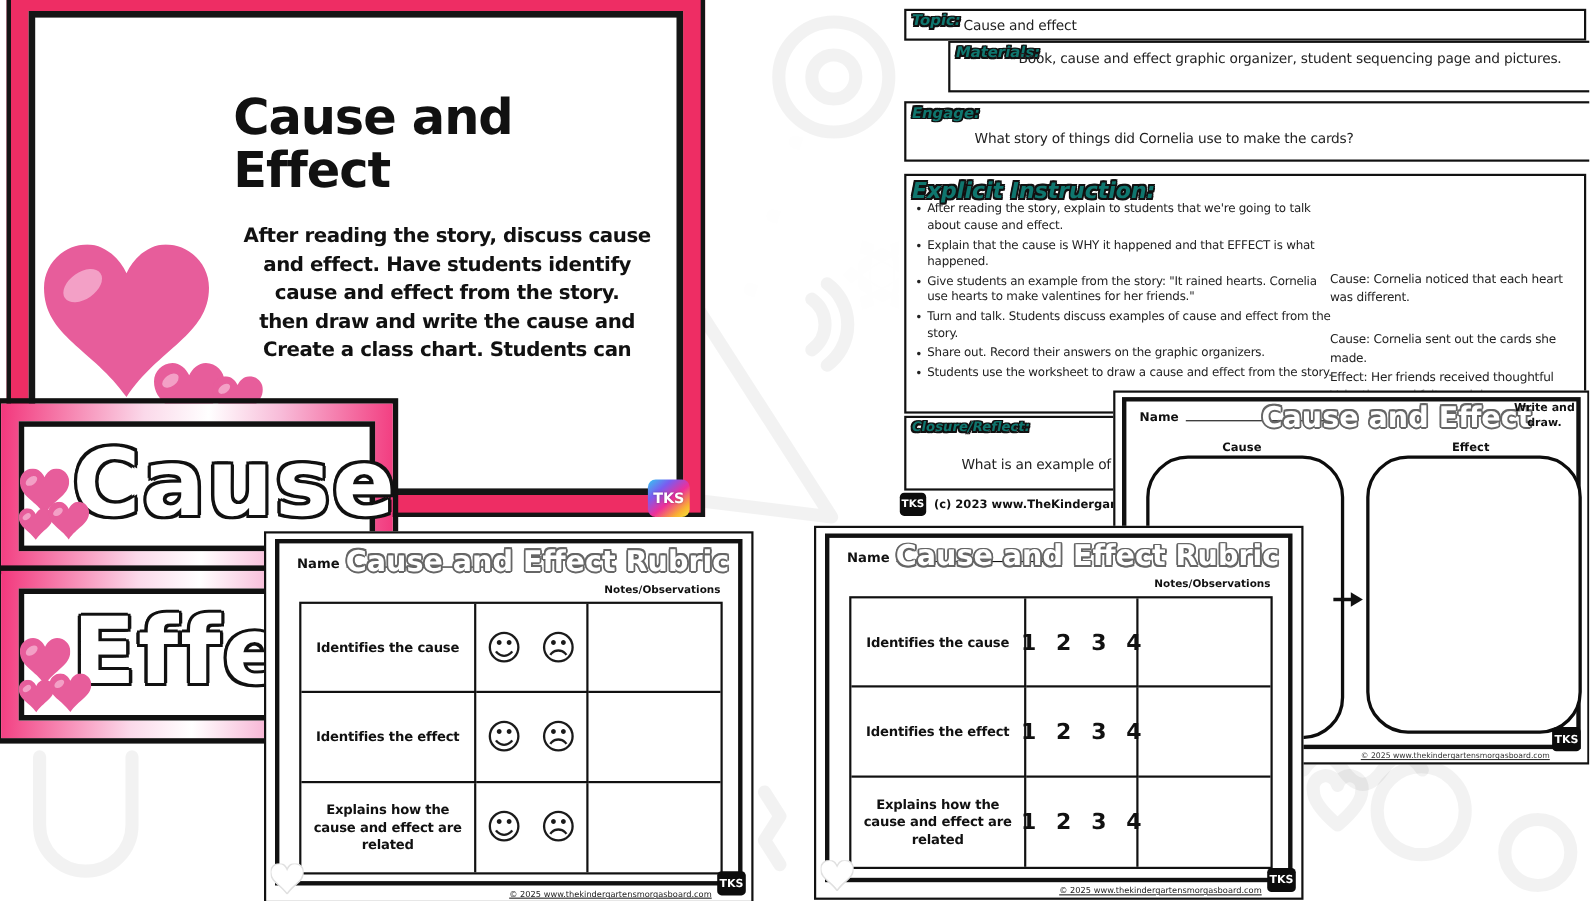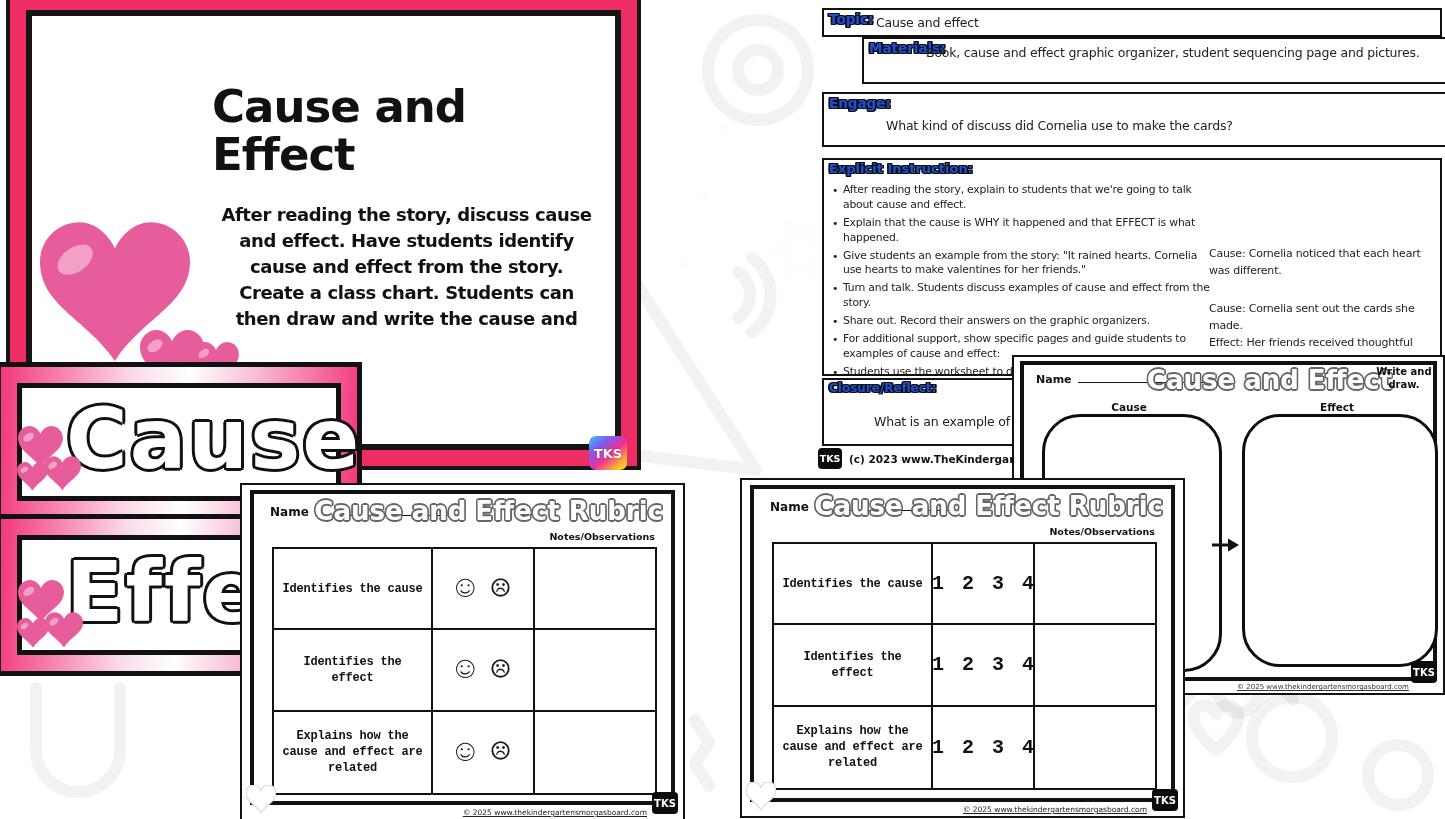--- a/index.html
+++ b/index.html
@@ -5,23 +5,23 @@
   html,body{margin:0;padding:0;background:#fff;}
   .canvas{position:relative;width:1445px;height:819px;background:#fff;overflow:hidden;
           font-family:"DejaVu Sans","Liberation Sans",sans-serif;color:#111;}
   .abs{position:absolute;}
 
   
   .doodles{position:absolute;inset:0;z-index:0;}
   .doodles *{fill:none;stroke:#000;stroke-width:12;opacity:.05;stroke-linejoin:round;stroke-linecap:round;}
 
   
-  .o-dark{color:#1d4ed8;font-weight:800;
+  .o-dark{color:#0f766e;font-weight:800;
     text-shadow:1.4px 0 #111,-1.4px 0 #111,0 1.4px #111,0 -1.4px #111,
-                1.4px 1.4px #111,-1.4px 1.4px #111,1.4px -1.4px #111,-1.4px -1.4px #111;}
+                1.4px 1.4px #111,-1.4px 1.4px #111,1.4px -1.4px #111,-1.4px -1.4px #111;font-style:italic;}
   .o-dark-lg{color:#fff;font-weight:800;
     text-shadow:3px 0 #111,-3px 0 #111,0 3px #111,0 -3px #111,
                 2.4px 2.4px #111,-2.4px 2.4px #111,2.4px -2.4px #111,-2.4px -2.4px #111;}
   .o-gray{color:#fff;font-weight:800;
     text-shadow:1.6px 0 #666,-1.6px 0 #666,0 1.6px #666,0 -1.6px #666,
                 1.3px 1.3px #666,-1.3px 1.3px #666,1.3px -1.3px #666,-1.3px -1.3px #666;}
 
   
   .poster{left:6px;top:-8px;width:627px;height:470px;background:var(--hot-pink,#ee2d64);
           border:4px solid #151515;z-index:1;}
@@ -89,21 +89,21 @@
   .rubric{position:absolute;width:441px;background:#fff;border:2px solid #111;z-index:4;}
   #rubric-faces{left:240px;top:483px;height:334px;}
   #rubric-numbers{left:740px;top:478px;height:336px;}
   .rubric-frame{position:absolute;inset:5px 8px 14px 8px;border:4px solid #111;}
   .rb-name{position:absolute;left:28px;top:20px;font-size:12px;font-weight:700;}
   .rb-title{position:absolute;right:20px;top:11px;font-size:26px;white-space:nowrap;}
   .rb-notes{position:absolute;right:28px;top:46px;font-size:9.5px;font-weight:700;}
   .rb-table{position:absolute;left:30px;top:62px;width:381px;height:244px;border:2.5px solid #111;
             display:grid;grid-template-columns:159px 102px 1fr;grid-template-rows:1fr 1fr 1fr;}
   .rb-cell{border-right:2.5px solid #111;border-bottom:2.5px solid #111;
-           display:flex;align-items:center;justify-content:center;font-family:Liberation Mono, monospace;}
+           display:flex;align-items:center;justify-content:center;}
   .rb-cell.no-r{border-right:none;}
   .rb-cell.no-b{border-bottom:none;}
   .rb-crit{font-size:12px;font-weight:700;text-align:center;padding:0 8px;
            letter-spacing:-.2px;line-height:1.35;}
   .rb-faces{gap:16px;font-size:32px;color:#1a1a1a;font-weight:400;}
   .rb-scale{gap:18px;font-size:20px;font-weight:800;}
   .rb-copy{position:absolute;right:36px;bottom:2px;font-size:7.5px;text-decoration:underline;color:#222;}
   .rb-badge{right:5px;bottom:5px;width:26px;height:22px;font-size:10px;}
   .corner-heart{position:absolute;left:4px;bottom:6px;}
   .corner-heart path{fill:#fff;stroke:#e0e0e0;stroke-width:1.5;}
@@ -142,22 +142,22 @@
   <div class="abs poster">
     <div class="poster-inner">
       <div class="poster-title">
         <div>Cause and</div>
         <div>Effect</div>
       </div>
       <div class="poster-body">
         <div>After reading the story, discuss cause</div>
         <div>and effect.  Have students identify</div>
         <div>cause and effect from the story.</div>
+        <div>then draw and write the cause and</div>
         <div>Create a class chart.  Students can</div>
-        <div>then draw and write the cause and</div>
       </div>
     </div>
     <svg class="heart" style="left:30px;top:226px" width="150" height="141" viewBox="0 0 32 30">
       <path class="heart-main" d="M23.6 0c-3.4 0-6.3 2.7-7.6 5.6C14.7 2.7 11.8 0 8.4 0 3.8 0 0 3.8 0 8.4c0 9.4 9.5 11.9 16 21.2 6.1-9.3 16-12.1 16-21.2C32 3.8 28.2 0 23.6 0z"></path>
       <ellipse class="heart-hl" cx="7.5" cy="8" rx="4.2" ry="2.6" transform="rotate(-35 7.5 8)"></ellipse>
     </svg>
     <svg class="heart" style="left:130px;top:334px" width="64" height="60" viewBox="0 0 32 30">
       <path class="heart-main" d="M23.6 0c-3.4 0-6.3 2.7-7.6 5.6C14.7 2.7 11.8 0 8.4 0 3.8 0 0 3.8 0 8.4c0 9.4 9.5 11.9 16 21.2 6.1-9.3 16-12.1 16-21.2C32 3.8 28.2 0 23.6 0z"></path>
       <ellipse class="heart-hl" cx="7.5" cy="8" rx="4.2" ry="2.6" transform="rotate(-35 7.5 8)"></ellipse>
     </svg>
@@ -212,31 +212,30 @@
     <div class="lp-box" id="lp-topic">
       <span class="lp-label o-dark">Topic:</span>
       <span class="lp-value" style="left:52px;top:5px">Cause and effect</span>
     </div>
     <div class="lp-box" id="lp-materials">
       <span class="lp-label o-dark">Materials:</span>
       <span class="lp-value" style="left:62px;top:6px">Book, cause and effect graphic organizer, student sequencing page and pictures.</span>
     </div>
     <div class="lp-box" id="lp-engage">
       <span class="lp-label o-dark">Engage:</span>
-      <span class="lp-value" style="left:62px;top:24px">What kind of discuss did Cornelia use to make the cards?</span>
+      <span class="lp-value" style="left:62px;top:24px">What story of things did Cornelia use to make the cards?</span>
     </div>
     <div class="lp-box" id="lp-explicit">
-      <span class="lp-label o-dark" style="font-size:13px">Explicit Instruction:</span>
+      <span class="lp-label o-dark" style="font-size:20px">Explicit Instruction:</span>
       <div class="lp-bullets">
         <div class="bullet">After reading the story, explain to students that we're going to talk about cause and effect.</div>
         <div class="bullet">Explain that the cause is WHY it happened and that EFFECT is what happened.</div>
         <div class="bullet">Give students an example from the story:  "It rained hearts.  Cornelia use hearts to make valentines for her friends."</div>
         <div class="bullet">Turn and talk.  Students discuss examples of cause and effect from the story.</div>
         <div class="bullet">Share out.  Record their answers on the graphic organizers.</div>
-        <div class="bullet">For additional support, show specific pages and guide students to examples of cause and effect:</div>
         <div class="bullet">Students use the worksheet to draw a cause and effect from the story.</div>
       </div>
       <div class="lp-notes">
         <div class="lp-note">
           <div>Cause: Cornelia noticed that each heart was different.</div>
         </div>
         <div class="lp-note">
           <div>Cause: Cornelia sent out the cards she made.</div>
           <div>Effect: Her friends received thoughtful Valentines and felt special.</div>
         </div>

